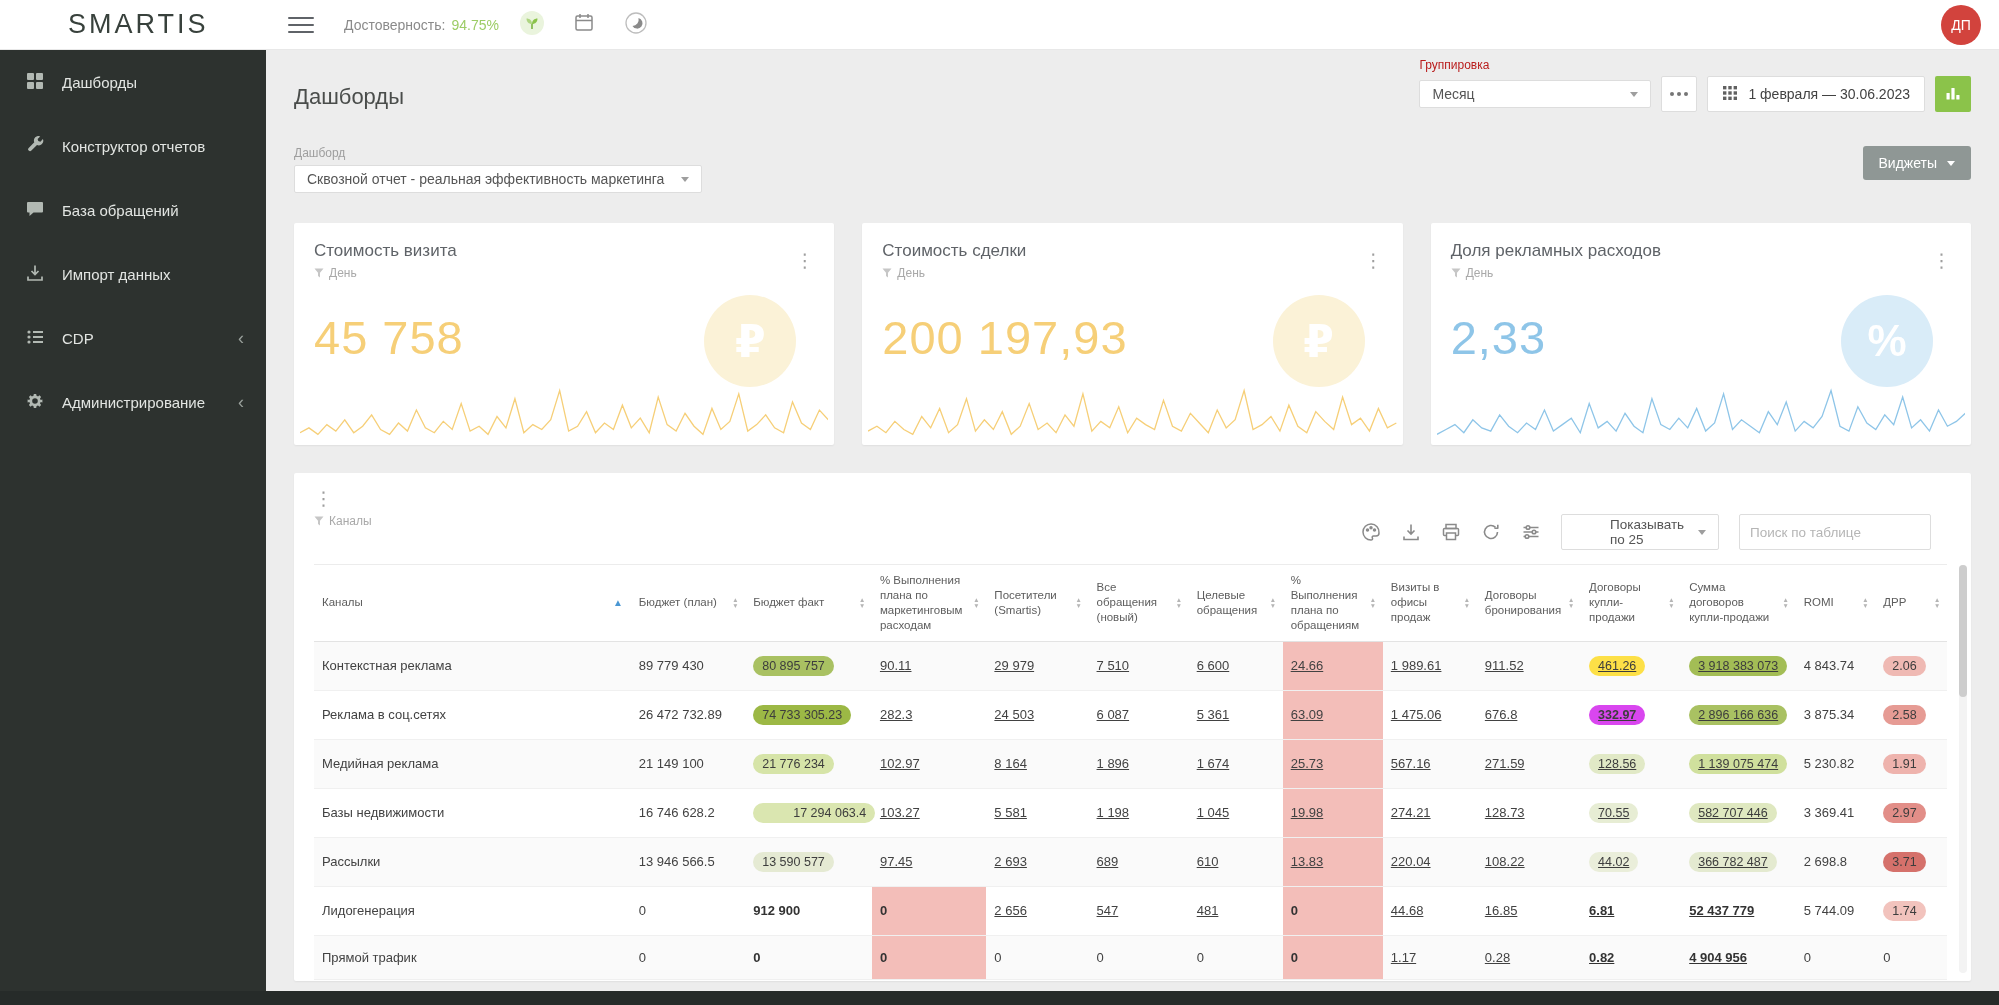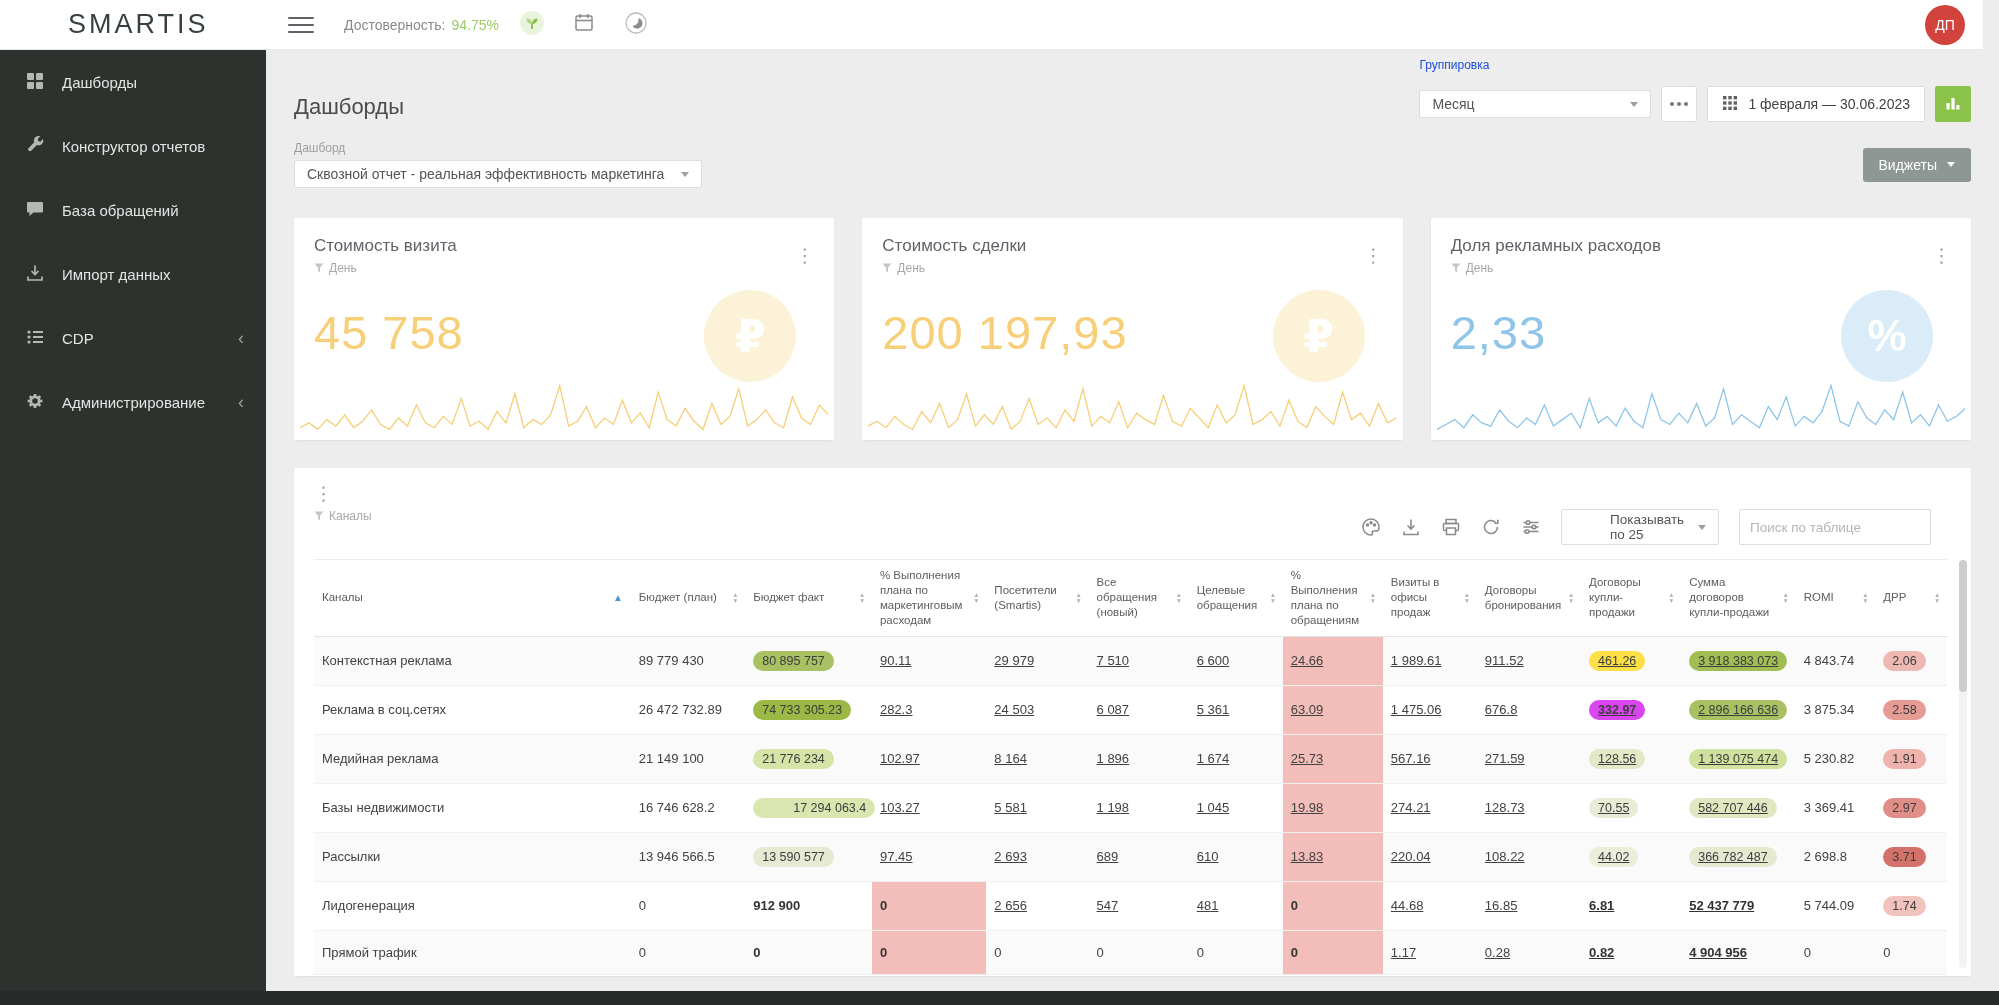--- a/index.html
+++ b/index.html
@@ -1,20 +1,20 @@
 <!DOCTYPE html>
 <html><head>
 <meta charset="utf-8">
 <style>
   * { box-sizing: border-box; margin: 0; padding: 0; }
   html,body { width:1999px; height:1005px; overflow:hidden; }
   body { font-family:"Liberation Sans","DejaVu Sans",sans-serif; background:#ededed; position:relative; }
 
   
-  .topbar { position:absolute; top:0; left:0; right:16px; height:50px; background:#fff;
+  .topbar { position:absolute; top:0; left:0; right:0; height:50px; background:#fff;
             display:flex; align-items:center; border-bottom:1px solid #e8e8e8; z-index:20; }
   .logo-area { width:266px; padding-left:68px; flex:none; }
   .logo { font-size:27px; letter-spacing:3px; color:#38413c; font-weight:500; }
   .hamburger { width:26px; height:20px; margin-left:22px; background:none; border:none; cursor:pointer;
                display:flex; flex-direction:column; justify-content:space-between; padding:2px 0; }
   .hamburger span { display:block; height:2px; background:#5f6368; border-radius:1px; }
   .confidence { margin-left:30px; font-size:14px; color:#8a8a8a; display:flex; gap:6px; }
   .confidence .val { color:#9ccc65; }
   .tb-icon-btn { width:38px; height:38px; border:none; background:none; cursor:pointer;
                  display:flex; align-items:center; justify-content:center; margin-left:14px; }
@@ -28,39 +28,39 @@
                color:#e2e5e2; font-size:15px; cursor:pointer; }
   .side-item svg { flex:none; color:#b2b9b3; }
   .side-chevron { margin-left:auto; margin-right:22px; color:#9aa19c; font-size:18px; }
 
   
   .main { position:absolute; top:50px; left:266px; right:0; bottom:0; padding:0 28px; }
 
   .page-header { display:flex; justify-content:space-between; padding-top:8px; }
   .page-title { font-size:22px; color:#4a4d4b; font-weight:400; align-self:flex-end; margin-bottom:2px; }
   .grouping { display:flex; flex-direction:column; }
-  .grouping-label { font-size:12px; color:#1d4ed8; margin-bottom:14px; }
+  .grouping-label { font-size:12px; color:#b91c1c; margin-bottom:4px; }
   .controls-row { display:flex; align-items:center; gap:10px; }
 
   .select { background:#fff; border:1px solid #ddd; border-radius:2px; height:28px;
             display:flex; align-items:center; justify-content:space-between;
             padding:0 12px; font-size:14px; color:#555; cursor:pointer; }
   .chev { width:0; height:0; border-left:4px solid transparent; border-right:4px solid transparent;
           border-top:5px solid #9e9e9e; margin-left:10px; flex:none; }
   .sel-grouping { width:232px; }
   .more-btn { width:36px; height:36px; background:#fff; border:1px solid #ddd; border-radius:2px;
               display:flex; align-items:center; justify-content:center; gap:3px; cursor:pointer; }
   .more-btn i { width:4px; height:4px; border-radius:50%; background:#757575; }
   .date-btn { height:36px; background:#fff; border:1px solid #ddd; border-radius:2px;
               display:flex; align-items:center; gap:10px; padding:0 14px; font-size:14px;
               color:#424242; cursor:pointer; }
   .green-btn { width:36px; height:36px; background:#8bc34a; border:none; border-radius:2px;
                display:flex; align-items:center; justify-content:center; cursor:pointer; }
 
-  .filters-row { display:flex; margin-top:19px; align-items:center; }
+  .filters-row { display:flex; margin-top:34px; align-items:flex-start; }
   .filter-group { display:flex; flex-direction:column; margin-right:32px; }
   .filter-label { font-size:12px; color:#9e9e9e; margin-bottom:5px; }
   .sel-dashboard { width:408px; }
   .sel-project { width:400px; }
   .widgets-btn { margin-left:auto; height:34px; background:#8f9795; color:#fff; border:none;
                  border-radius:3px; font-size:14px; padding:0 16px; display:flex; align-items:center;
                  gap:8px; cursor:pointer; }
   .widgets-btn .chev { border-top-color:#fff; margin-left:2px; }
 
   

